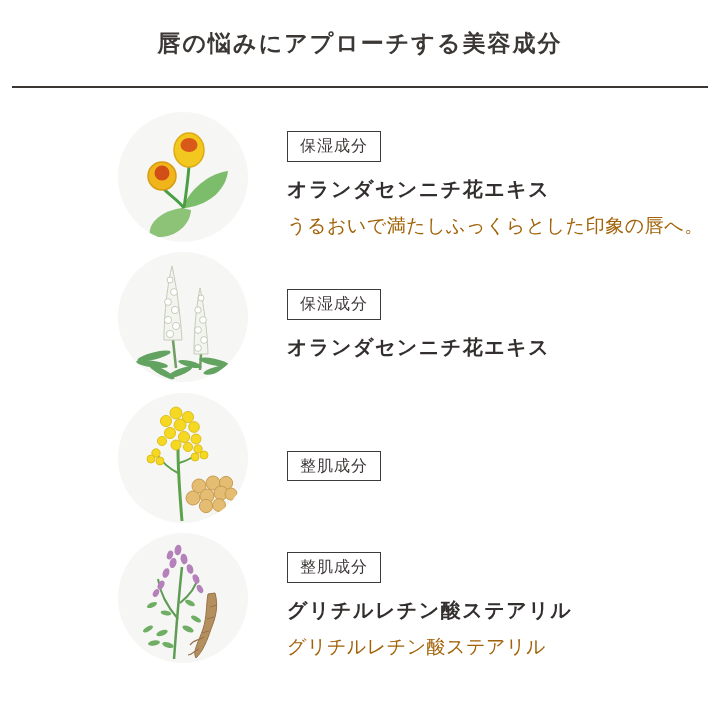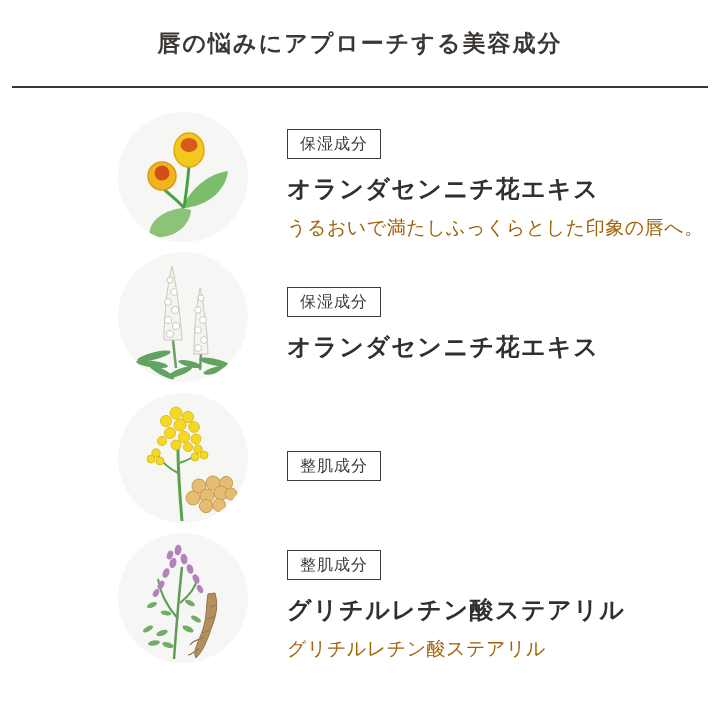--- a/index.html
+++ b/index.html
@@ -13,21 +13,21 @@
 
   .row { position:absolute; left:118px; display:flex; align-items:center; }
   .row1 { top:112px; } .row2 { top:252px; } .row3 { top:393px; } .row4 { top:533px; }
 
   .illu-circle { width:130px; height:130px; border-radius:50%; background:#f6f6f4;
     flex:0 0 130px; display:flex; align-items:center; justify-content:center; overflow:hidden; }
 
   .txt { margin-left:39px; padding-top:16px; }
   .badge { display:inline-block; border:1px solid #3e3a39; padding:3px 12px 4px 12px;
     font-size:16px; letter-spacing:1px; color:#3e3a39; line-height:1.35; }
-  .ing-name { margin-top:14px; font-size:24px; font-weight:bold; letter-spacing:1.5px; color:#332f2e; }
+  .ing-name { margin-top:14px; font-size:20px; font-weight:bold; letter-spacing:1.5px; color:#332f2e; }
   .ing-desc { margin-top:10px; font-size:19px; letter-spacing:0.5px; color:#a16207; }
 
   .footnote { position:absolute; left:118px; top:684px; font-size:15px; letter-spacing:1px; color:#3e3a39; }
 
   svg { display:block; }
 </style>
 </head>
 <body>
 
 <div class="canvas">

